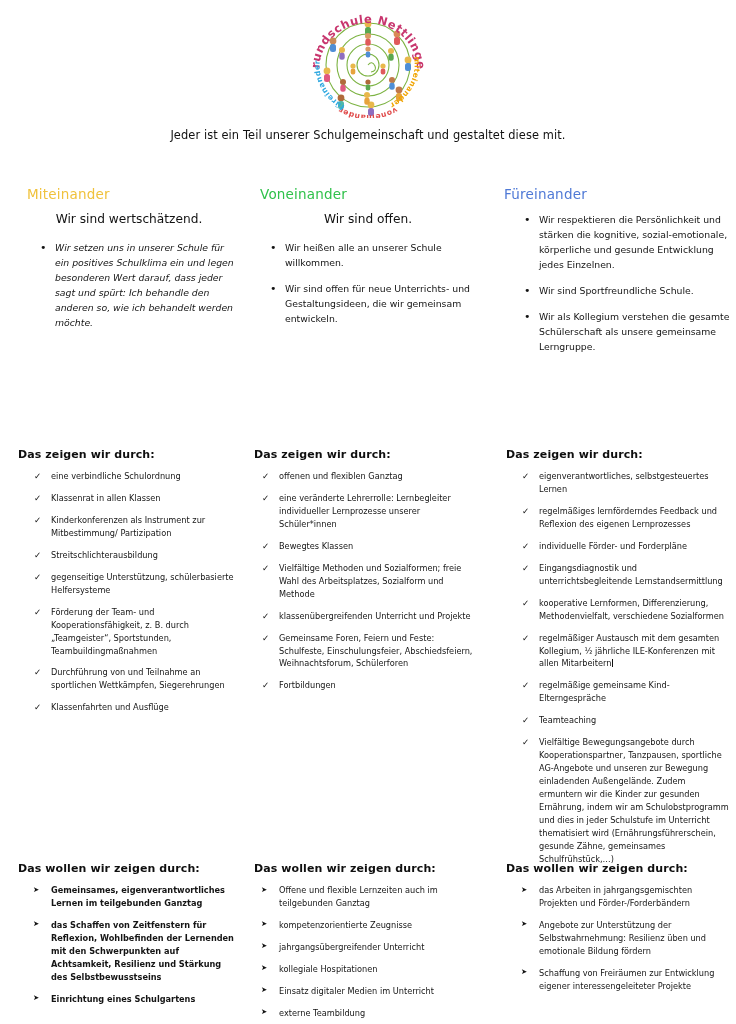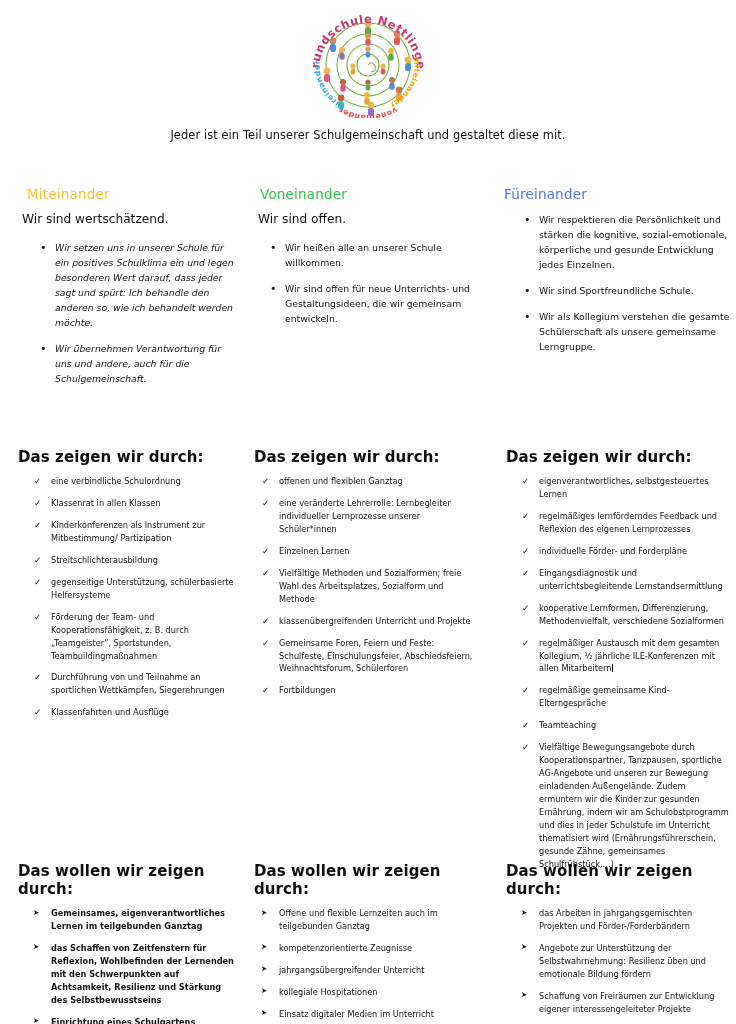--- a/index.html
+++ b/index.html
@@ -60,20 +60,21 @@
     margin:0 0 10px 0;
     font-weight:400;
     letter-spacing:.2px;
   }
   .col-1 .col-title{color:#f0c23c;margin-left:5px;}
   .col-2 .col-title{color:#2fc14a;margin-left:2px;}
   .col-3 .col-title{color:#4f79d6;margin-left:0px;}
 
   .col-sub{
     font-size:12.2px;
+    text-align:center;
     margin:0 0 14px 0;
     color:#111;
   }
 
   ul,ol{margin:0;padding:0;list-style:none;}
 
   
   .dot-list li{
     position:relative;
     padding-left:17px;
@@ -86,21 +87,21 @@
     content:"•";
     position:absolute;left:2px;top:-1px;
     font-size:11px;color:#111;
   }
   .col-1 .dot-list{margin-left:16px;font-style:italic;}
   .col-2 .dot-list{margin-left:10px;}
   .col-3 .dot-list{margin-left:18px;}
 
   
   .sec-head{
-    font-size:15px;
+    font-size:11px;
     font-weight:700;
     margin:0 0 9px 0;
     color:#0f0f0f;
     letter-spacing:.1px;
   }
 
   
   .check-list li{
     position:relative;
     padding-left:19px;
@@ -276,21 +277,20 @@
 
   <div class="motto">Jeder ist ein Teil unserer Schulgemeinschaft und gestaltet diese mit.</div>
 
   <div class="cols">
 
     <div class="col col-1">
       <h2 class="col-title">Miteinander</h2>
       <div class="col-sub">Wir sind wertschätzend.</div>
       <ul class="dot-list">
         <li>Wir setzen uns in unserer Schule für ein positives Schulklima ein und legen besonderen Wert darauf, dass jeder sagt und spürt: Ich behandle den anderen so, wie ich behandelt werden möchte.</li>
-        <li>Wir übernehmen Verantwortung für uns und andere, auch für die Schulgemeinschaft.</li>
       </ul>
     </div>
 
     <div class="col col-2">
       <h2 class="col-title">Voneinander</h2>
       <div class="col-sub">Wir sind offen.</div>
       <ul class="dot-list">
         <li>Wir heißen alle an unserer Schule willkommen.</li>
         <li>Wir sind offen für neue Unterrichts- und Gestaltungsideen, die wir gemeinsam entwickeln.</li>
       </ul>
@@ -320,21 +320,21 @@
         <li>Durchführung von und Teilnahme an sportlichen Wettkämpfen, Siegerehrungen</li>
         <li>Klassenfahrten und Ausflüge</li>
       </ul>
     </div>
 
     <div class="col col-2">
       <div class="sec-head">Das zeigen wir durch:</div>
       <ul class="check-list">
         <li>offenen und flexiblen Ganztag</li>
         <li>eine veränderte Lehrerrolle: Lernbegleiter individueller Lernprozesse unserer Schüler*innen</li>
-        <li>Einzelnen Lernen</li>
+        <li>Bewegtes Klassen</li>
         <li>Vielfältige Methoden und Sozialformen; freie Wahl des Arbeitsplatzes, Sozialform und Methode</li>
         <li>klassenübergreifenden Unterricht und Projekte</li>
         <li>Gemeinsame Foren, Feiern und Feste: Schulfeste, Einschulungsfeier, Abschiedsfeiern, Weihnachtsforum, Schülerforen</li>
         <li>Fortbildungen</li>
       </ul>
     </div>
 
     <div class="col col-3">
       <div class="sec-head">Das zeigen wir durch:</div>
       <ul class="check-list">

